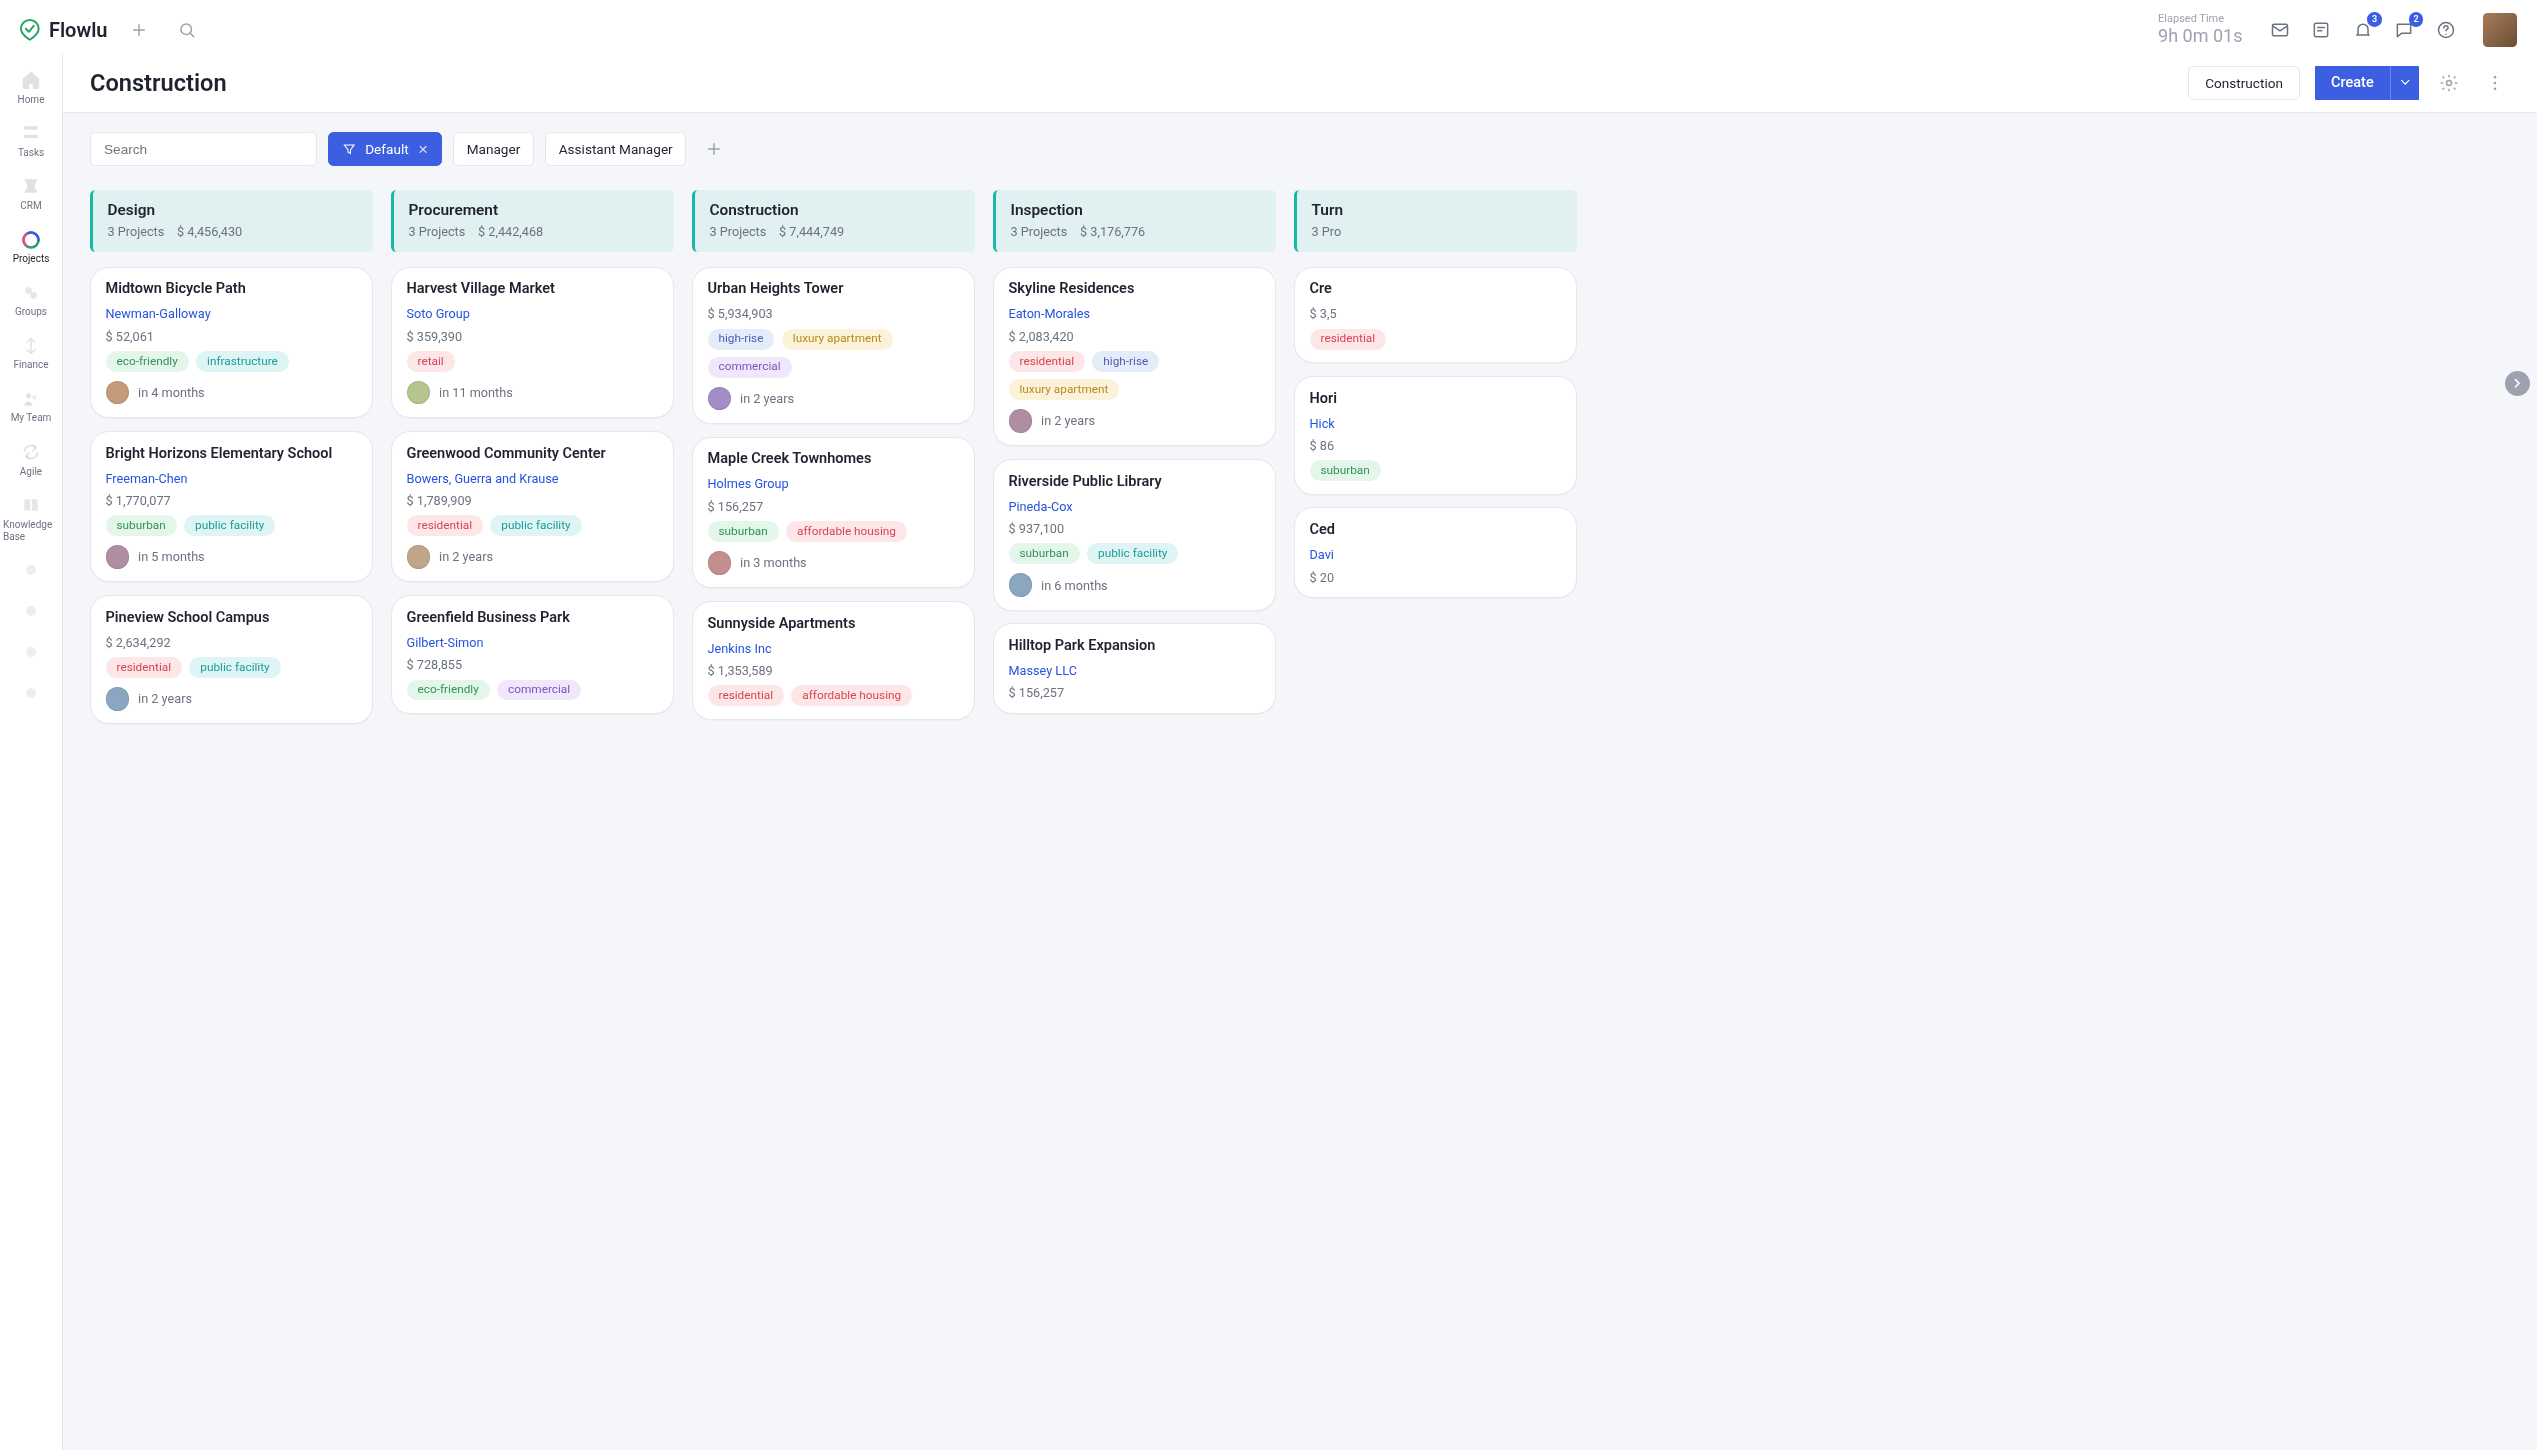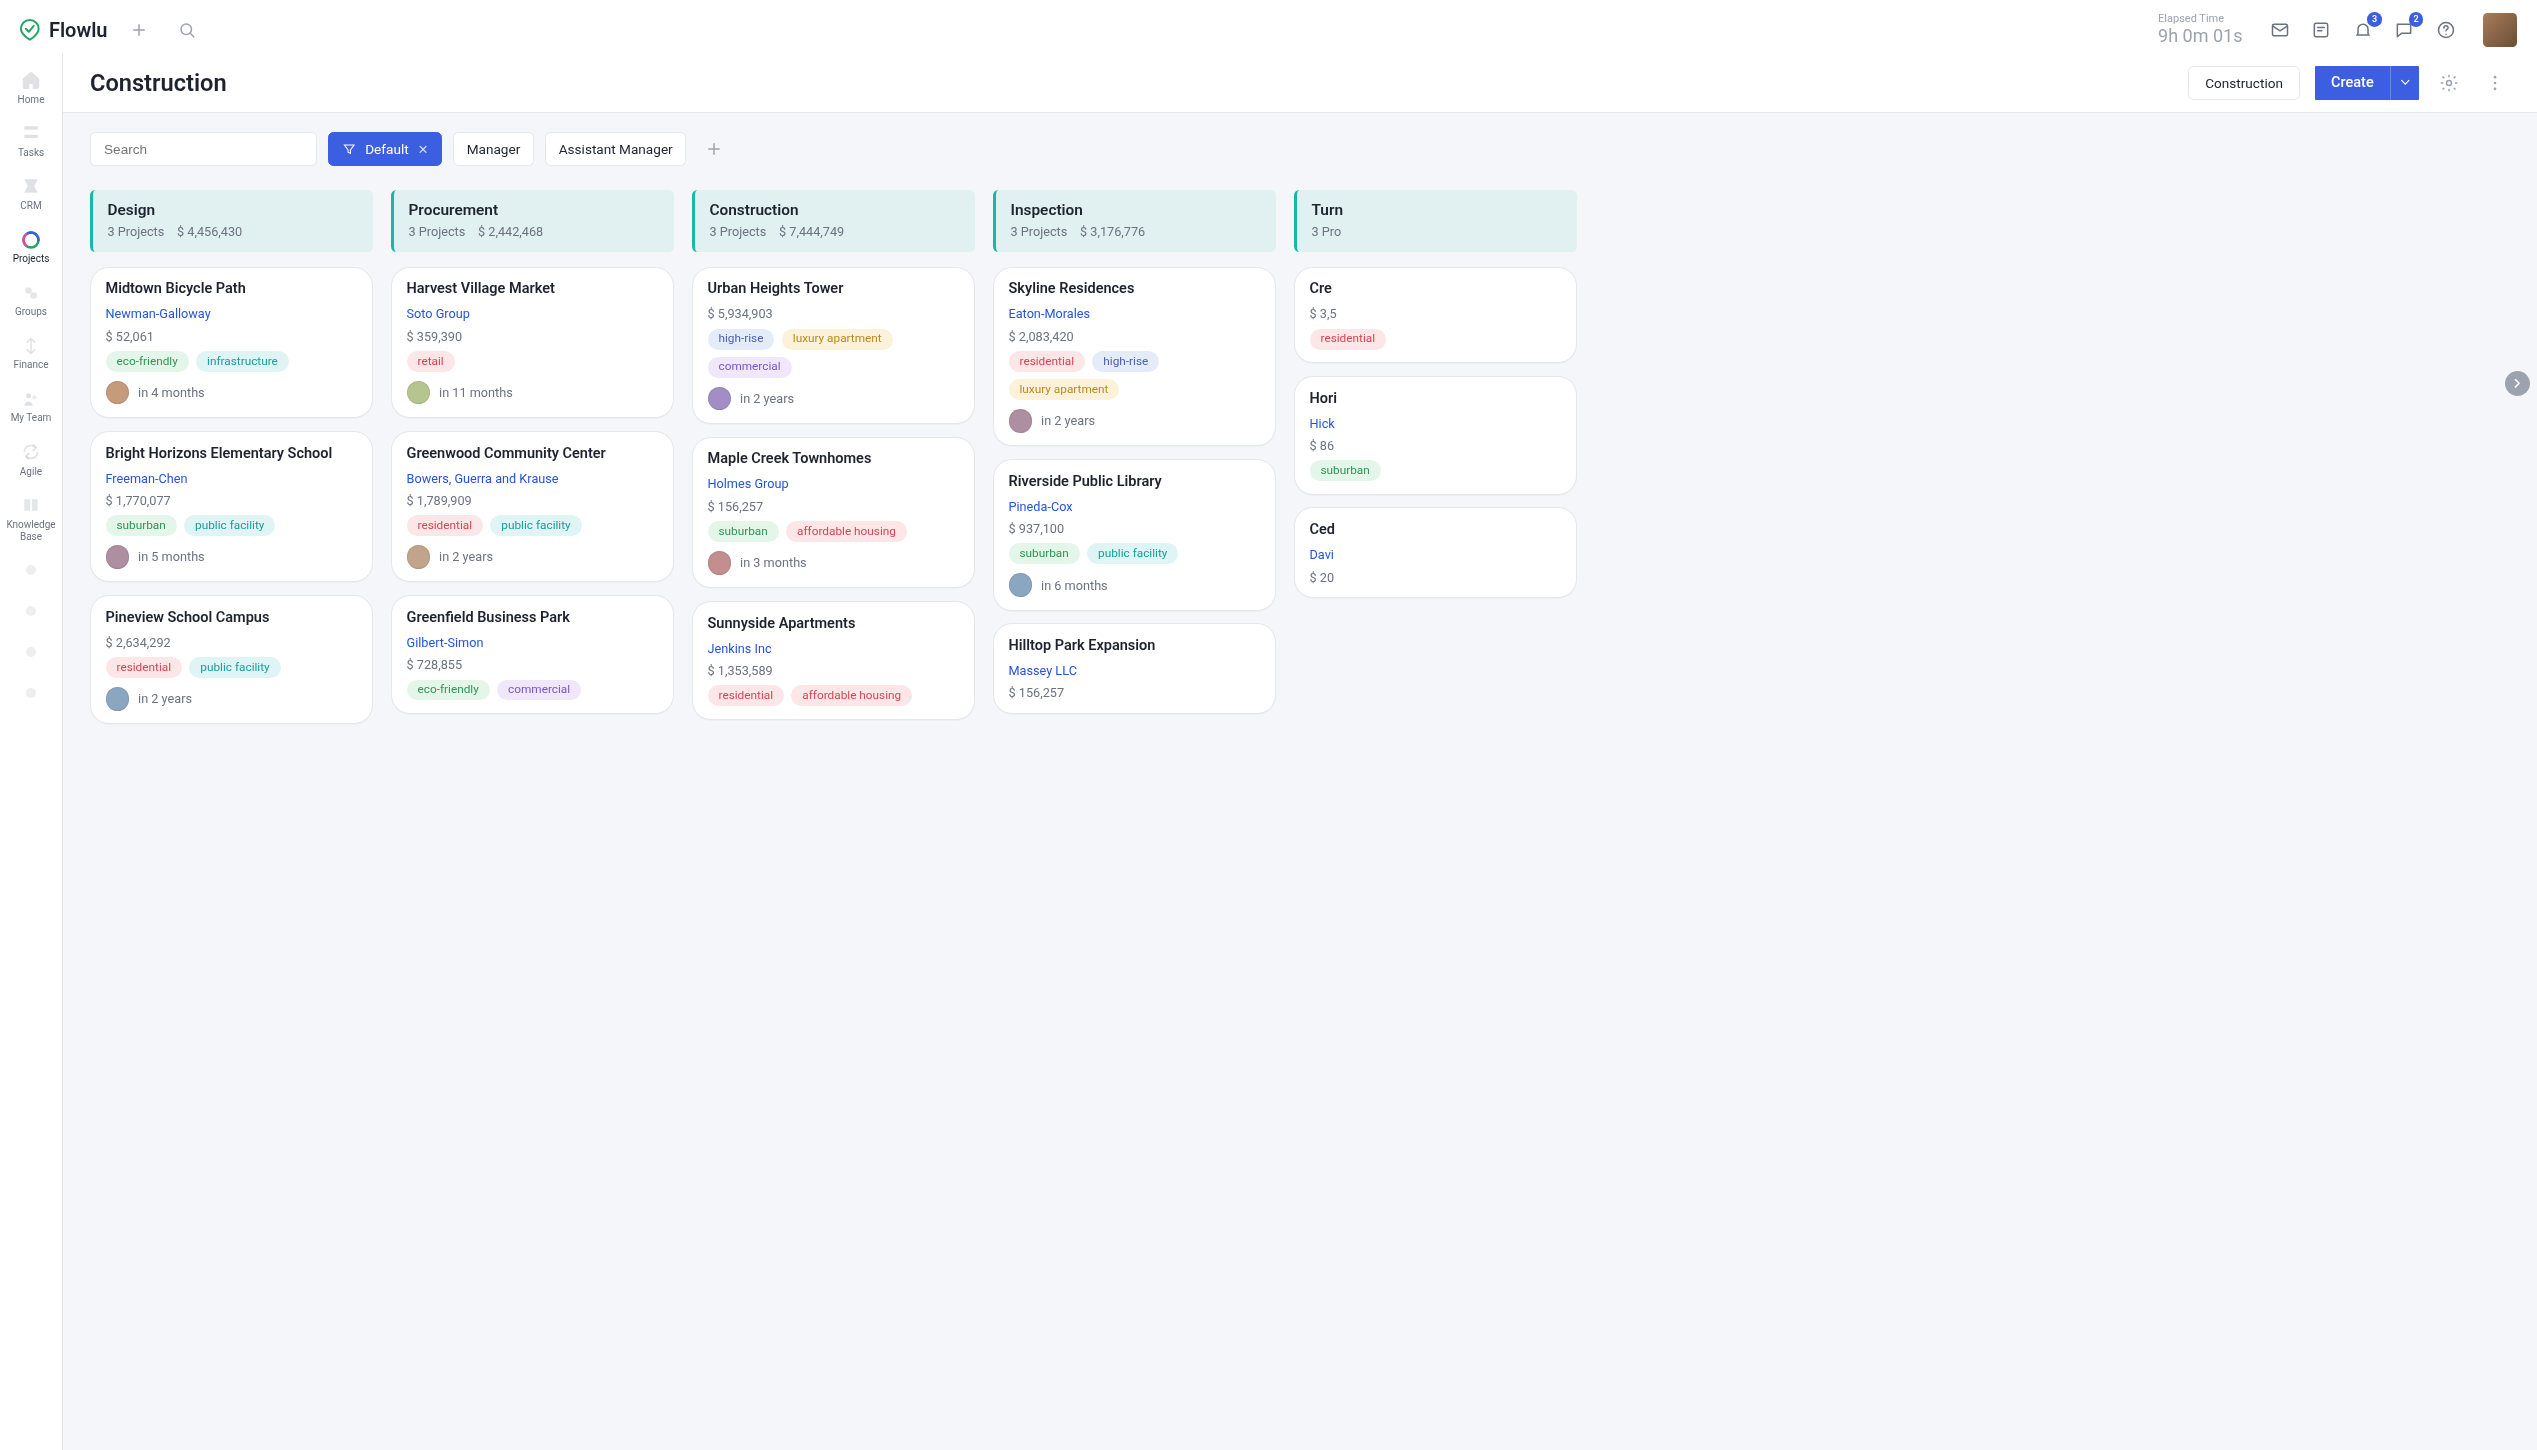--- a/index.html
+++ b/index.html
@@ -53,21 +53,21 @@
     line-height: 1.2;
   }
   .side-item.active { color: var(--text); }
   .side-item .si-icon {
     width: 22px; height: 22px;
     display:flex;align-items:center;justify-content:center;
     margin-bottom: 2.7px;
     opacity: 0.35;
   }
   .side-item.active .si-icon { opacity: 1; }
-  .side-item .si-label { text-align:center; max-width:56px; }
+  .side-item .si-label { max-width:56px; }
   
   .topbar {
     position: absolute;
     left: 0; top: 0; right: 0;
     height: 60px;
     background: #fff;
     border-bottom: 0.9px solid var(--border);
     display: flex;
     align-items: center;
     padding: 0 20px 0 18px;

